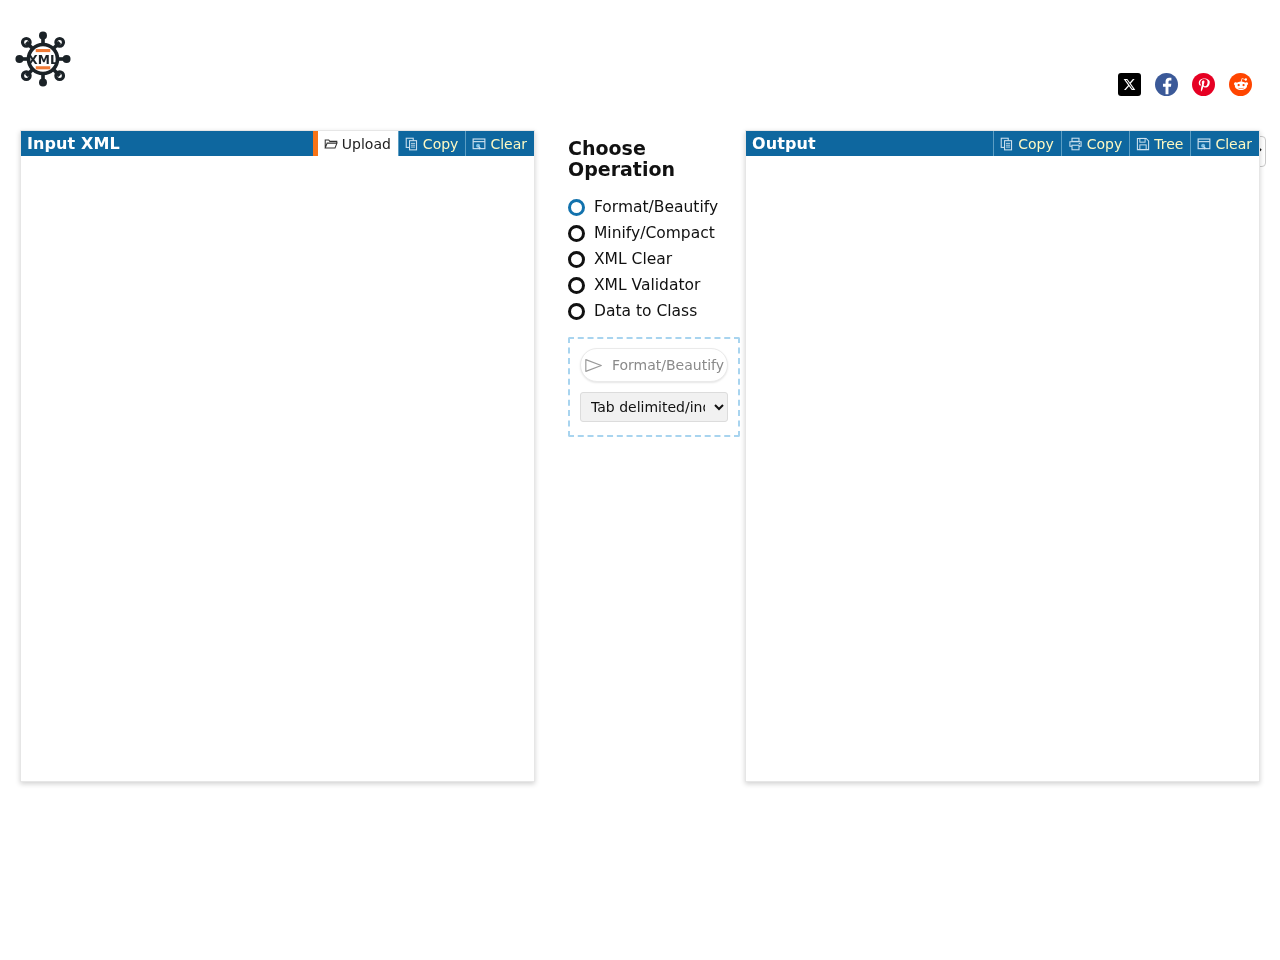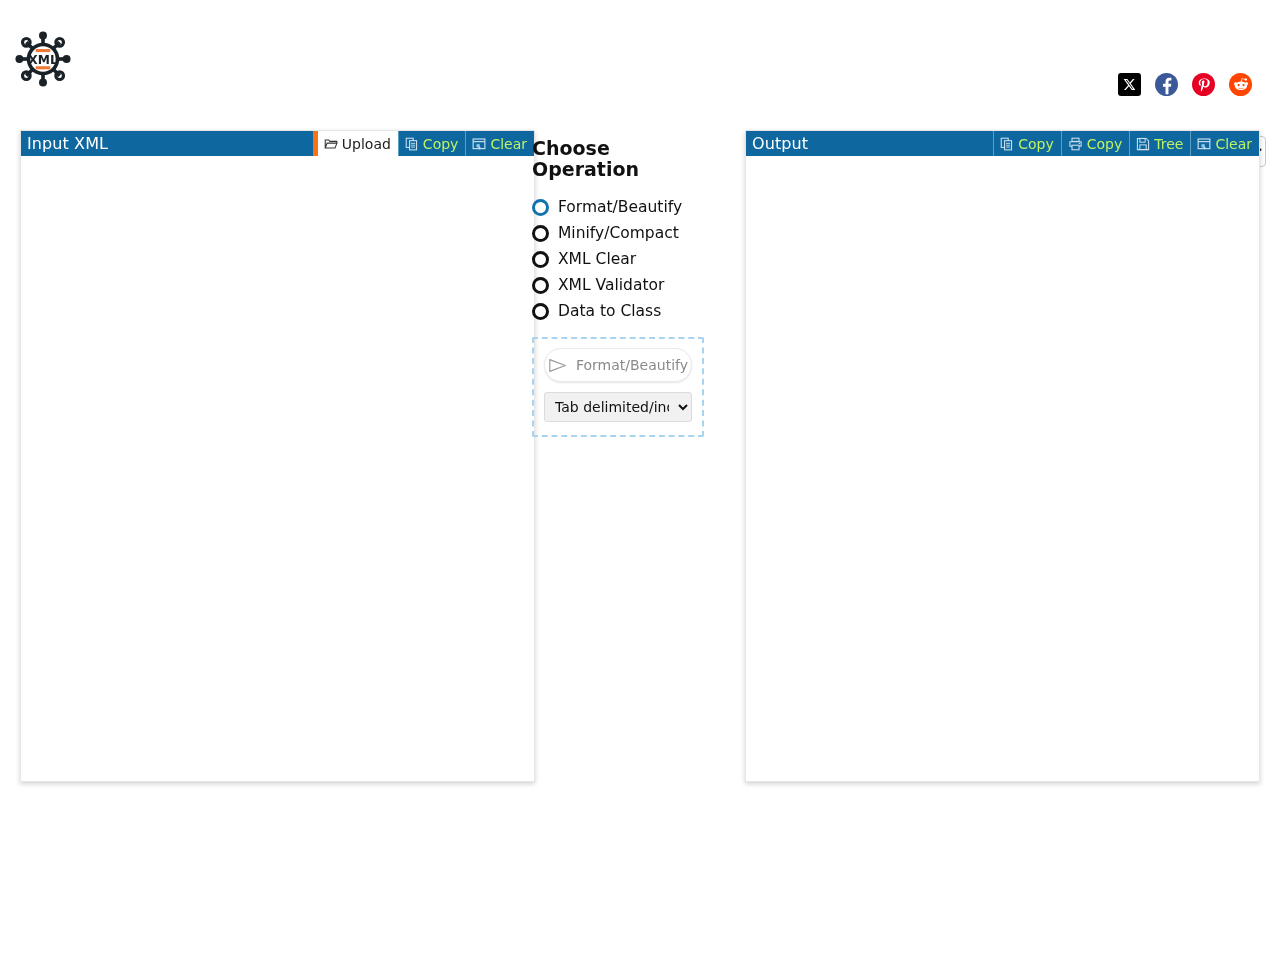--- a/index.html
+++ b/index.html
@@ -78,52 +78,52 @@
     height: 25px;
     background: #0e679f;
     display: flex;
     align-items: stretch;
     overflow: hidden;
   }
   .panel-title {
     flex: 1 1 auto;
     color: #ffffff;
     font-size: 16px;
-    font-weight: normal;
+    font-weight: bold;
     line-height: 25px;
     padding-left: 6px;
     letter-spacing: 0.1px;
     white-space: nowrap;
   }
   .tbtn {
     display: flex;
     align-items: center;
     gap: 4px;
     padding: 0 7px 0 6px;
     font-size: 14px;
-    color: #bef264;
+    color: #fef9c3;
     border-left: 1px solid #5c9ec4;
     cursor: pointer;
     white-space: nowrap;
   }
   .tbtn.active {
     background: #ffffff;
     color: #222222;
     border-left: 5px solid #f97316;
   }
   .tbtn svg { display: block; }
   .panel-body {
     height: 625px;
     background: #ffffff;
   }
 
   
   .ops {
     position: absolute;
-    left: 532px;
+    left: 568px;
     top: 8px;
     width: 180px;
   }
   .ops-title {
     font-size: 19px;
     font-weight: bold;
     color: #111;
     line-height: 21px;
     margin: 0 0 18px 0;
   }

